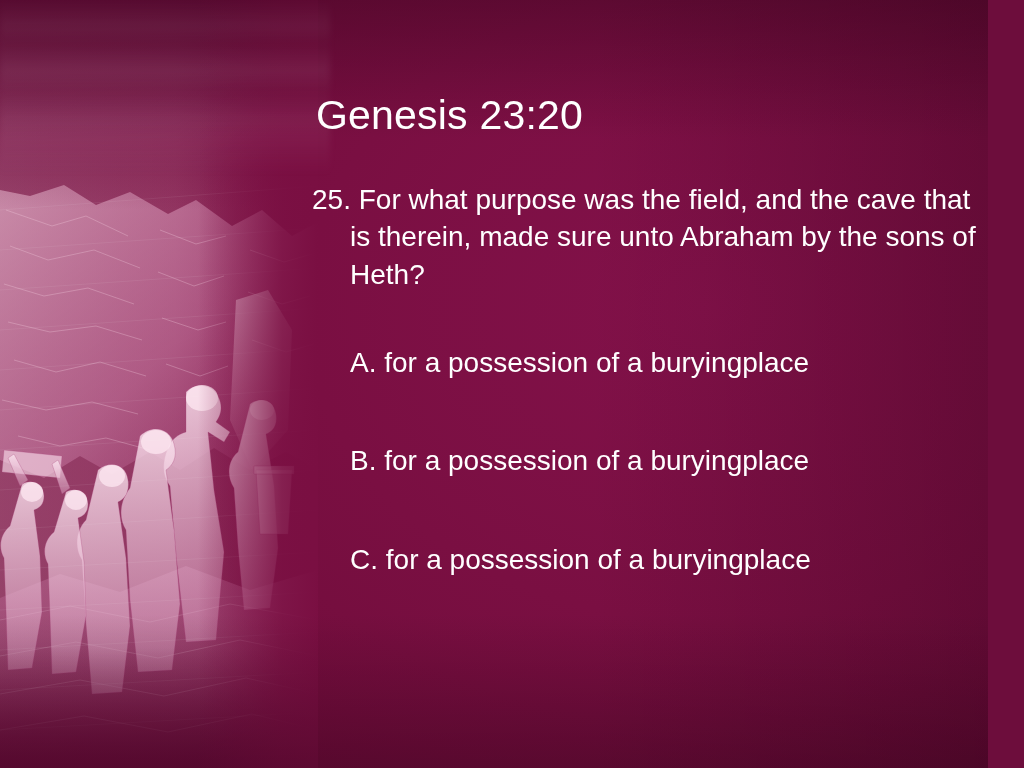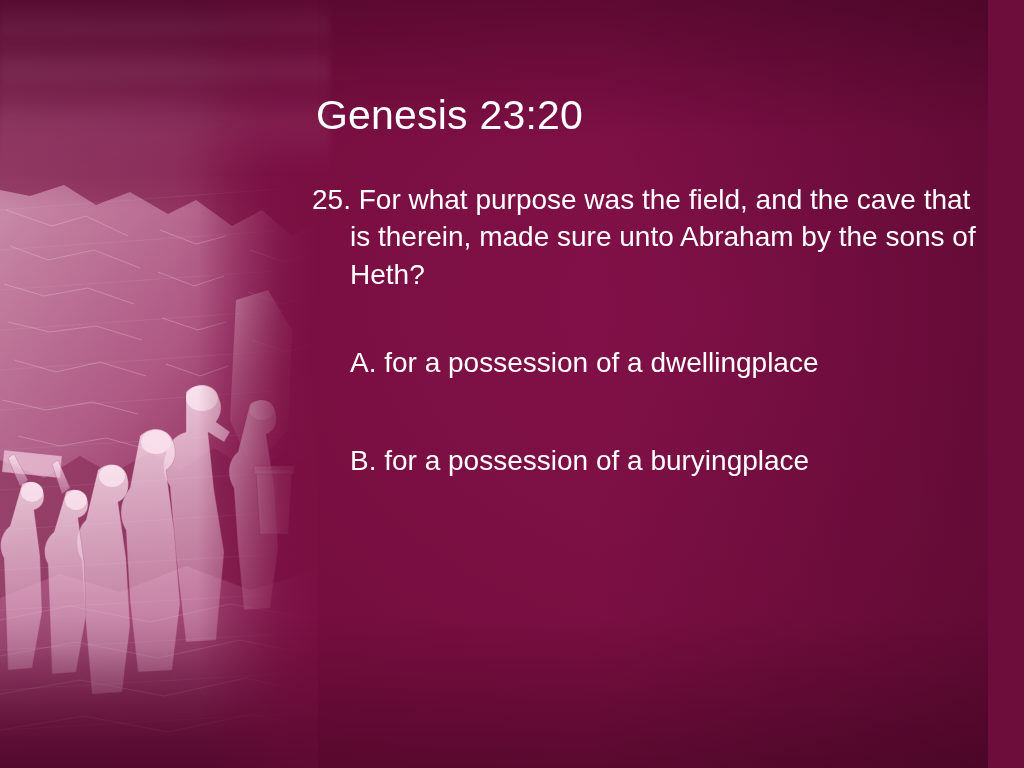--- a/index.html
+++ b/index.html
@@ -235,18 +235,19 @@
     <div class="art-fade-right"></div>
   </div>
 
   <div class="streaks"></div>
   <div class="bg-vignette"></div>
 
   <div class="content">
     <h1 class="title">Genesis 23:20</h1>
     <p class="question">25. For what purpose was the field, and the cave that is therein, made sure unto Abraham by the sons of Heth?</p>
     <div class="choices">
-      <div class="choice">A. for a possession of a dwellingplace</div>
+      <div class="choice">A. for a possession of a buryingplace</div>
       <div class="choice">B. for a possession of a buryingplace</div>
+      <div class="choice">C. for a possession of a buryingplace</div>
     </div>
   </div>
 
 </div>
 
 </body></html>

